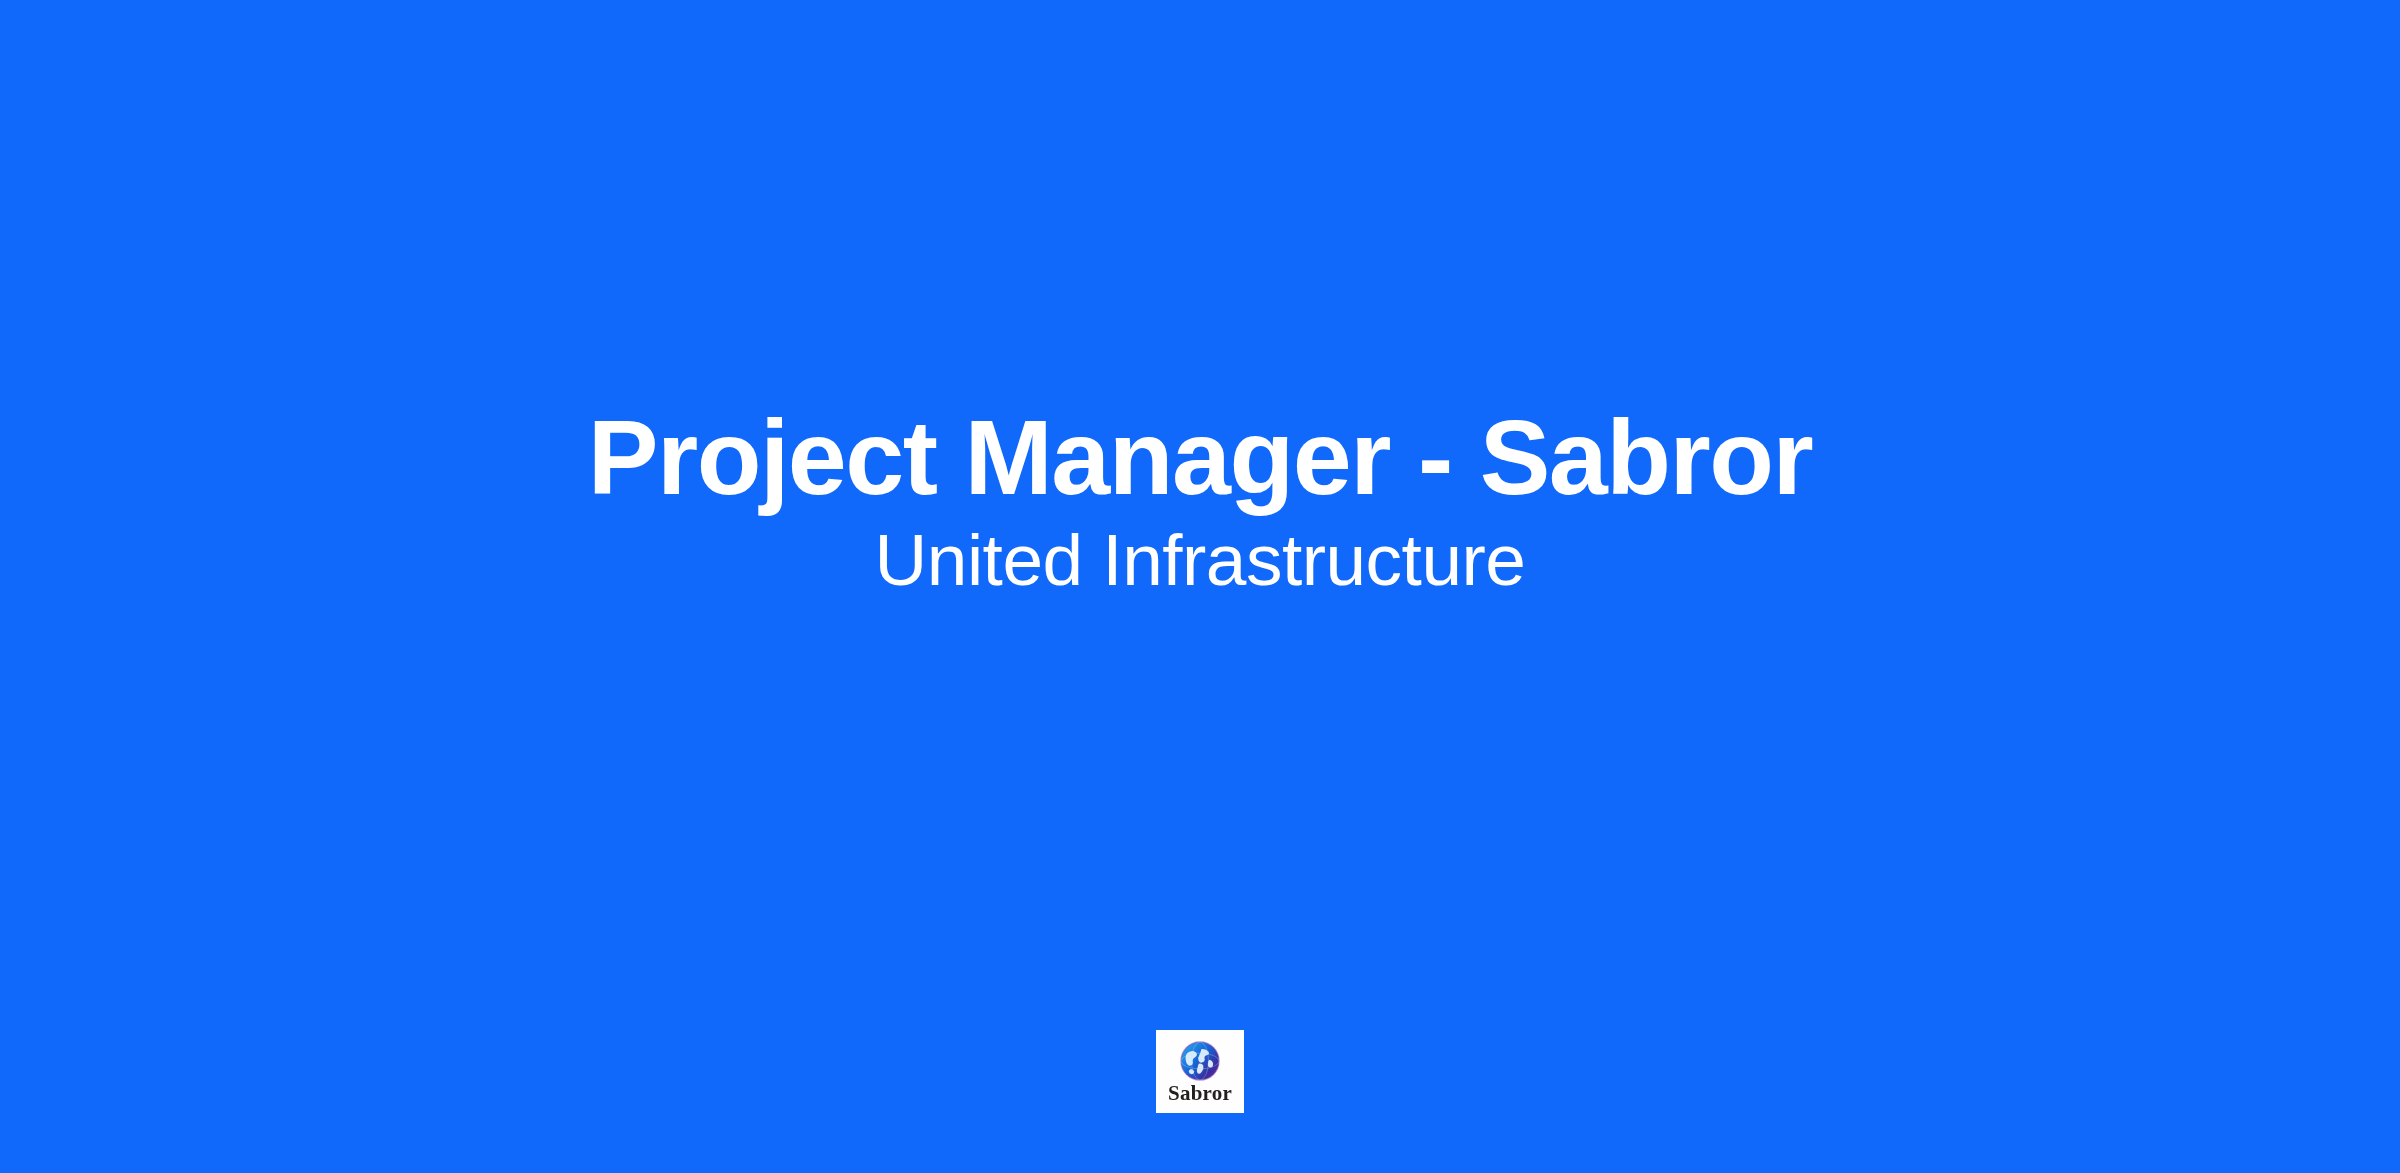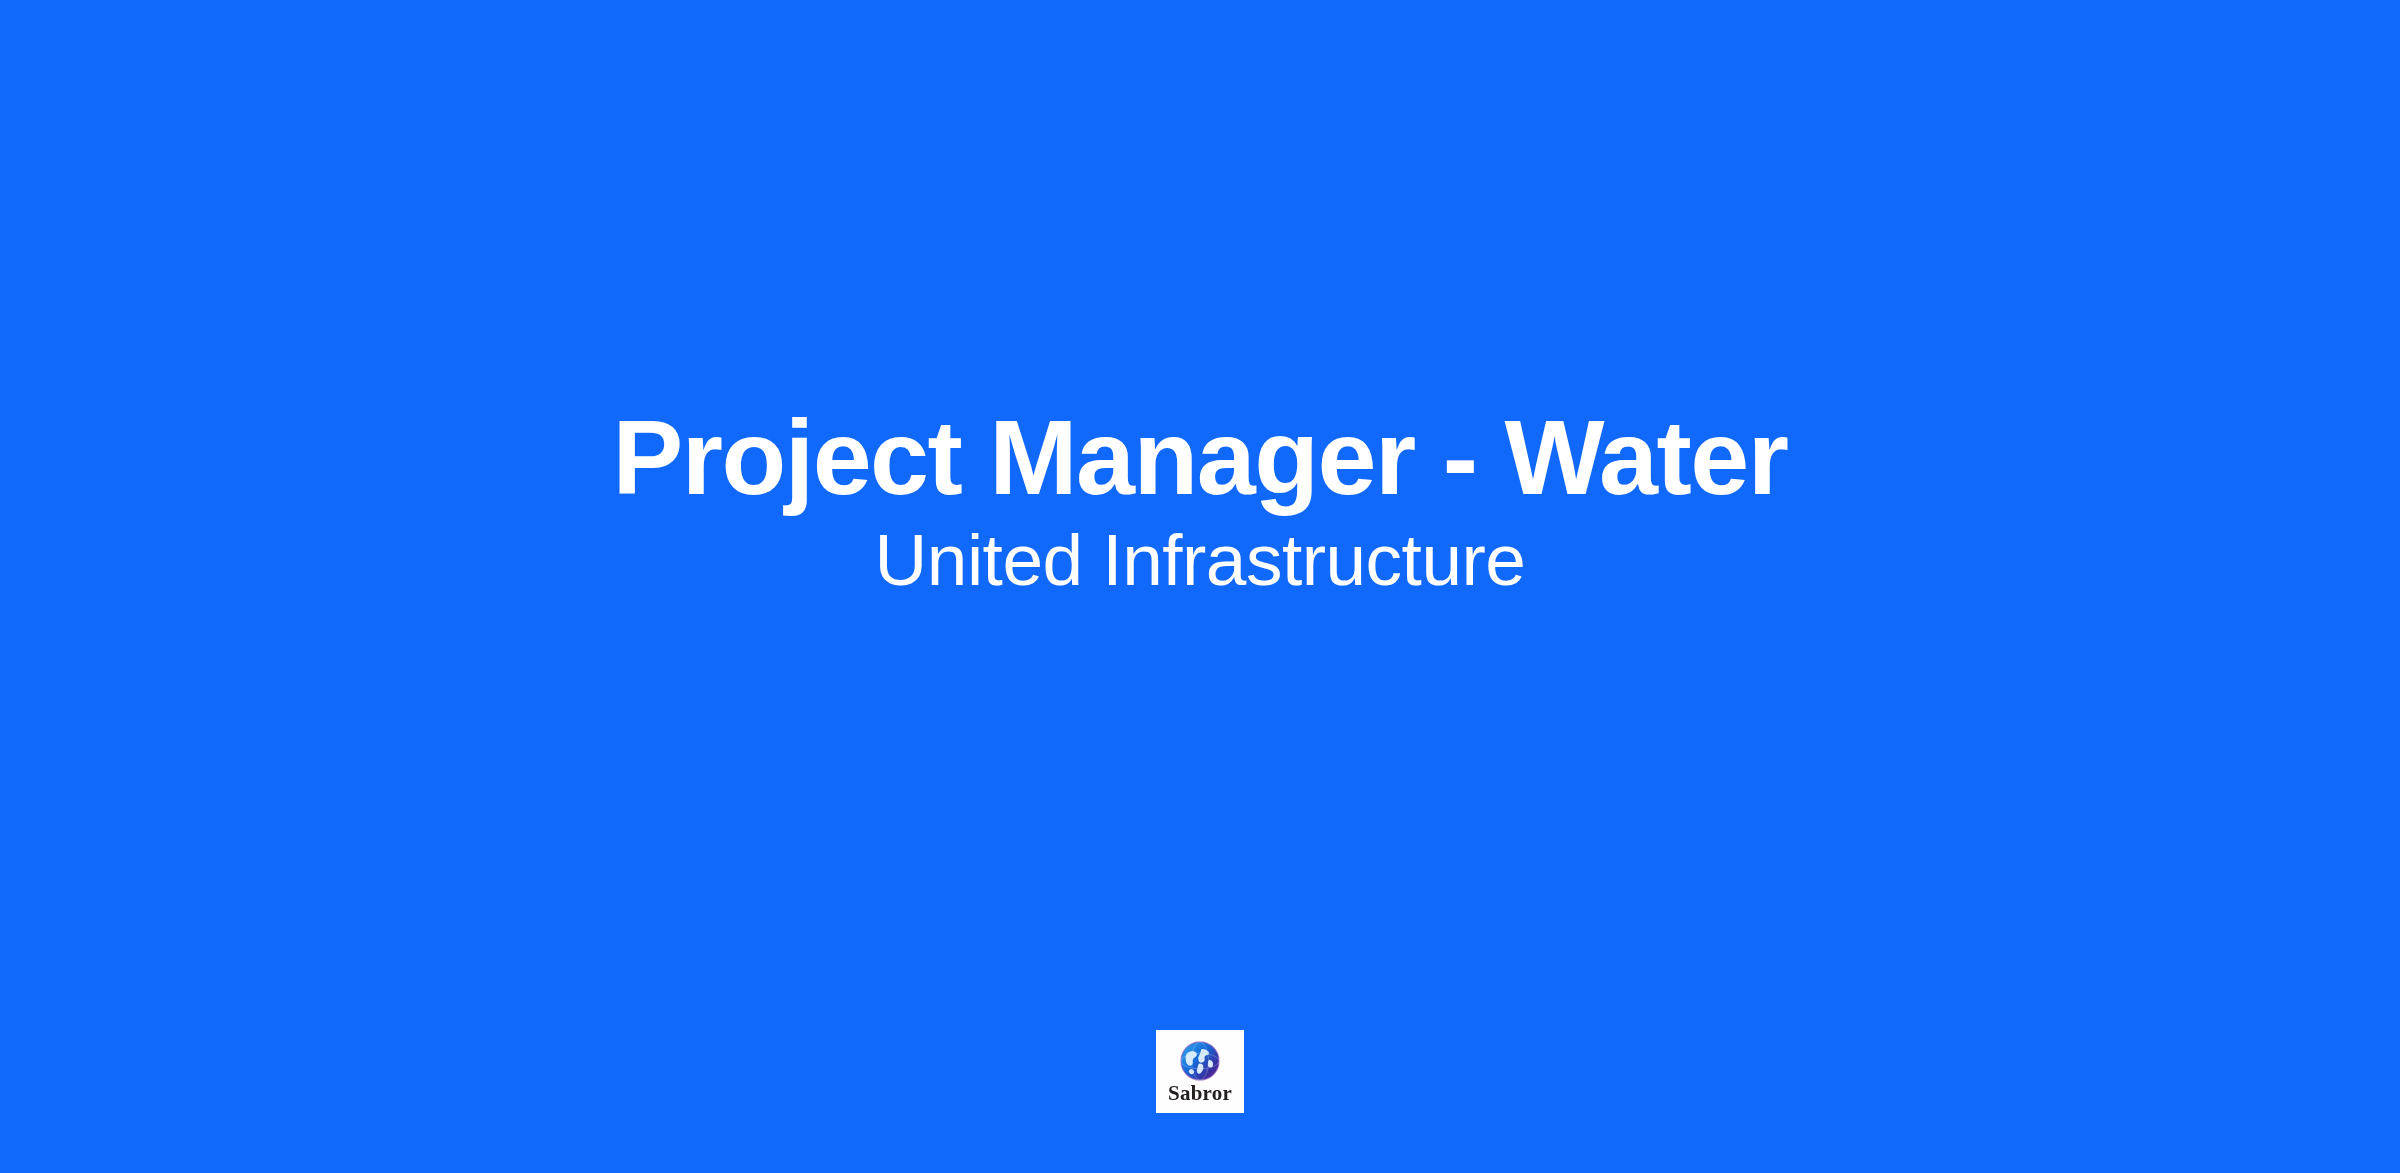--- a/index.html
+++ b/index.html
@@ -100,21 +100,21 @@
     line-height: 1;
     white-space: nowrap;
   }
 </style>
 </head>
 <body>
 
 <div class="slide">
 
   <div class="hero">
-    <h1 class="hero-title">Project Manager - Water</h1>
+    <h1 class="hero-title">Project Manager - Sabror</h1>
     <h2 class="hero-subtitle">United Infrastructure</h2>
   </div>
 
   <div class="logo-wrap">
     <div class="logo-card">
       <svg class="logo-globe" viewBox="0 0 64 64">
         <defs>
           <linearGradient id="globeGrad" x1="0%" y1="10%" x2="100%" y2="95%">
             <stop offset="0%" stop-color="#2FA8EE"></stop>
             <stop offset="42%" stop-color="#1668D8"></stop>

